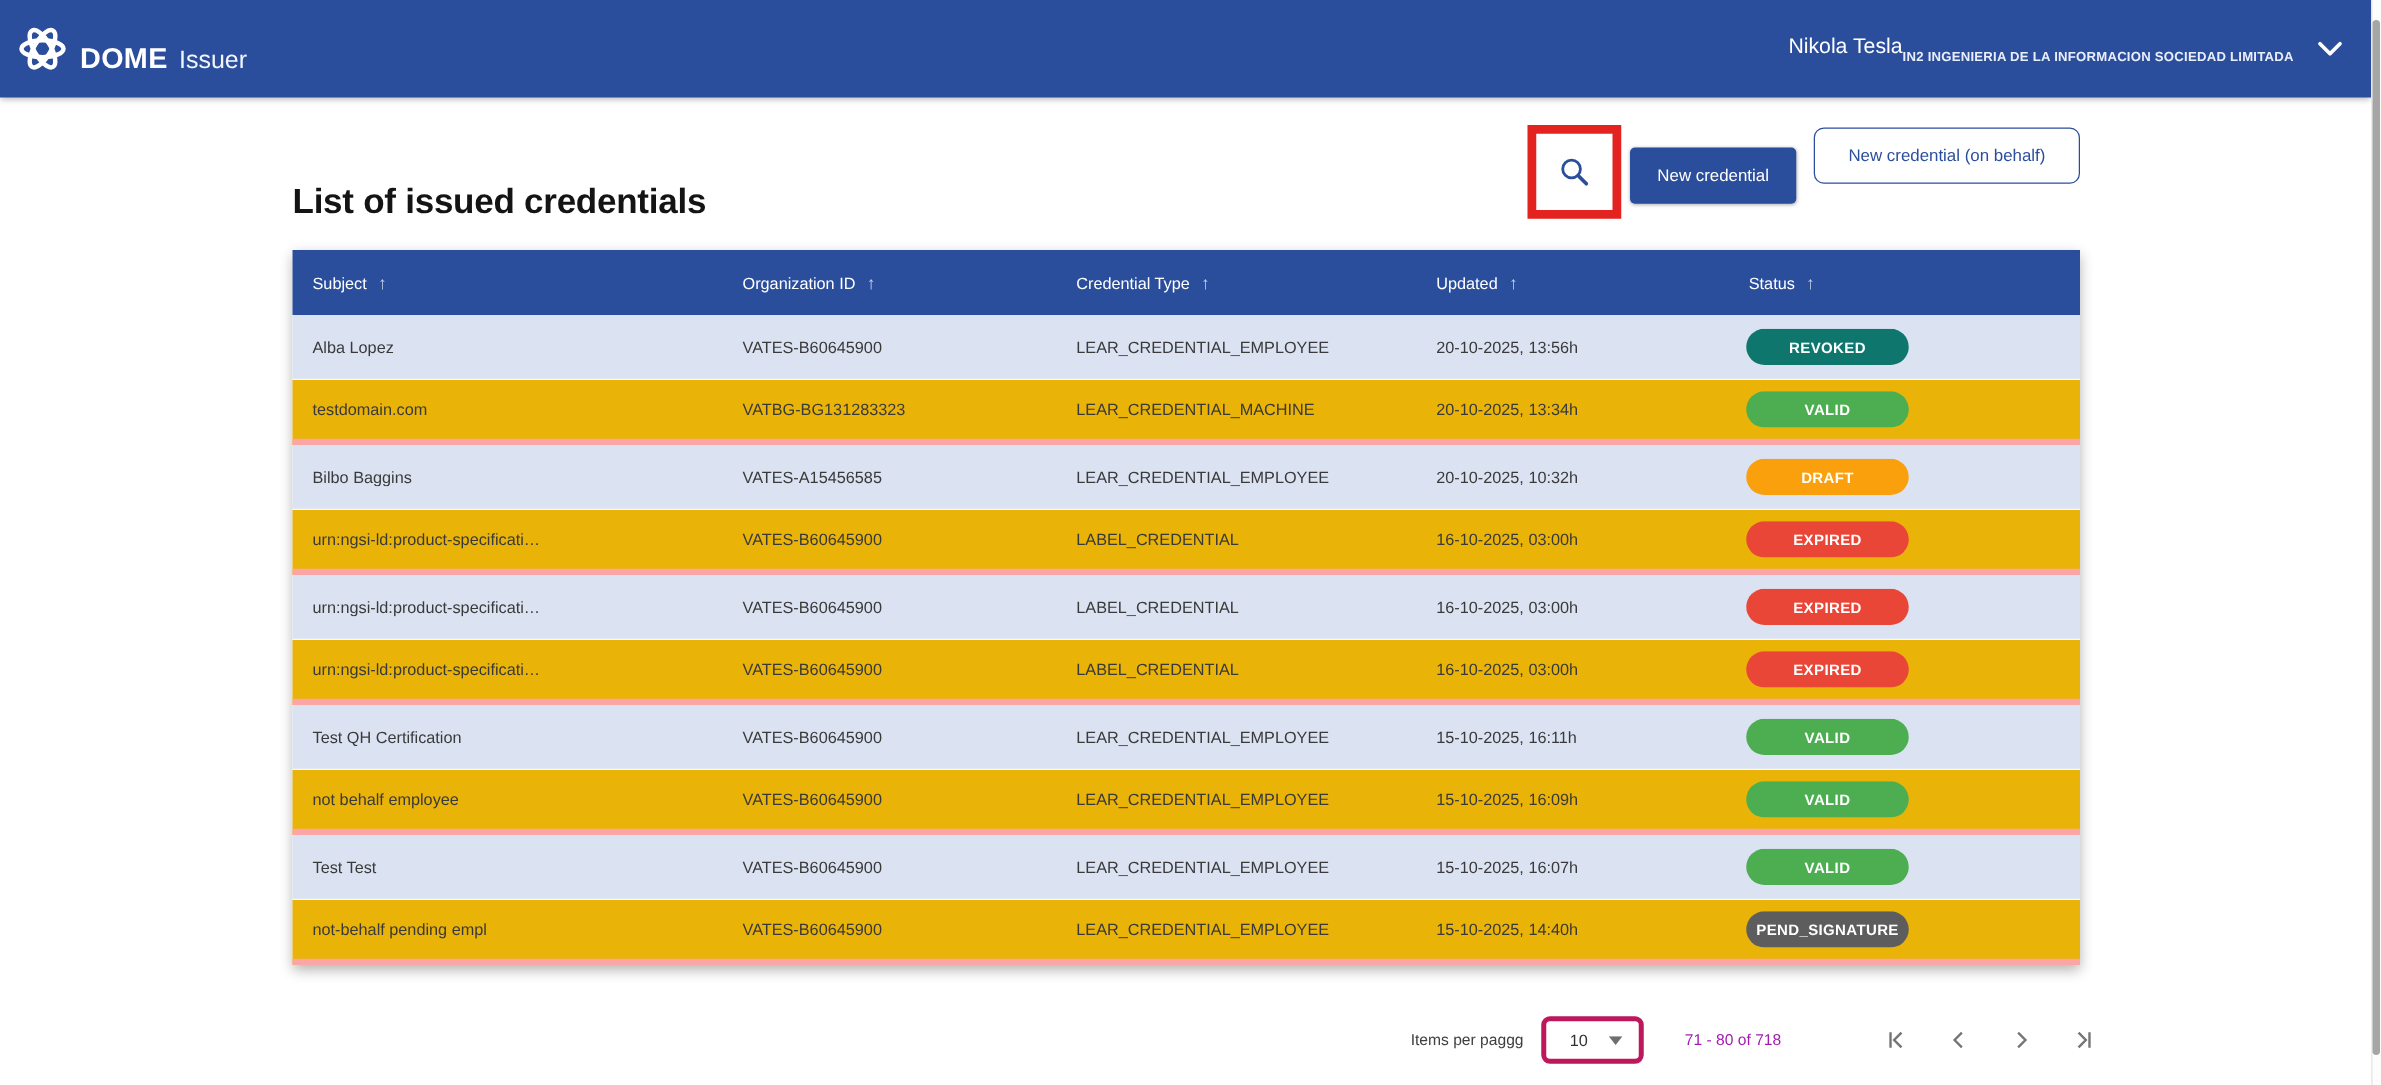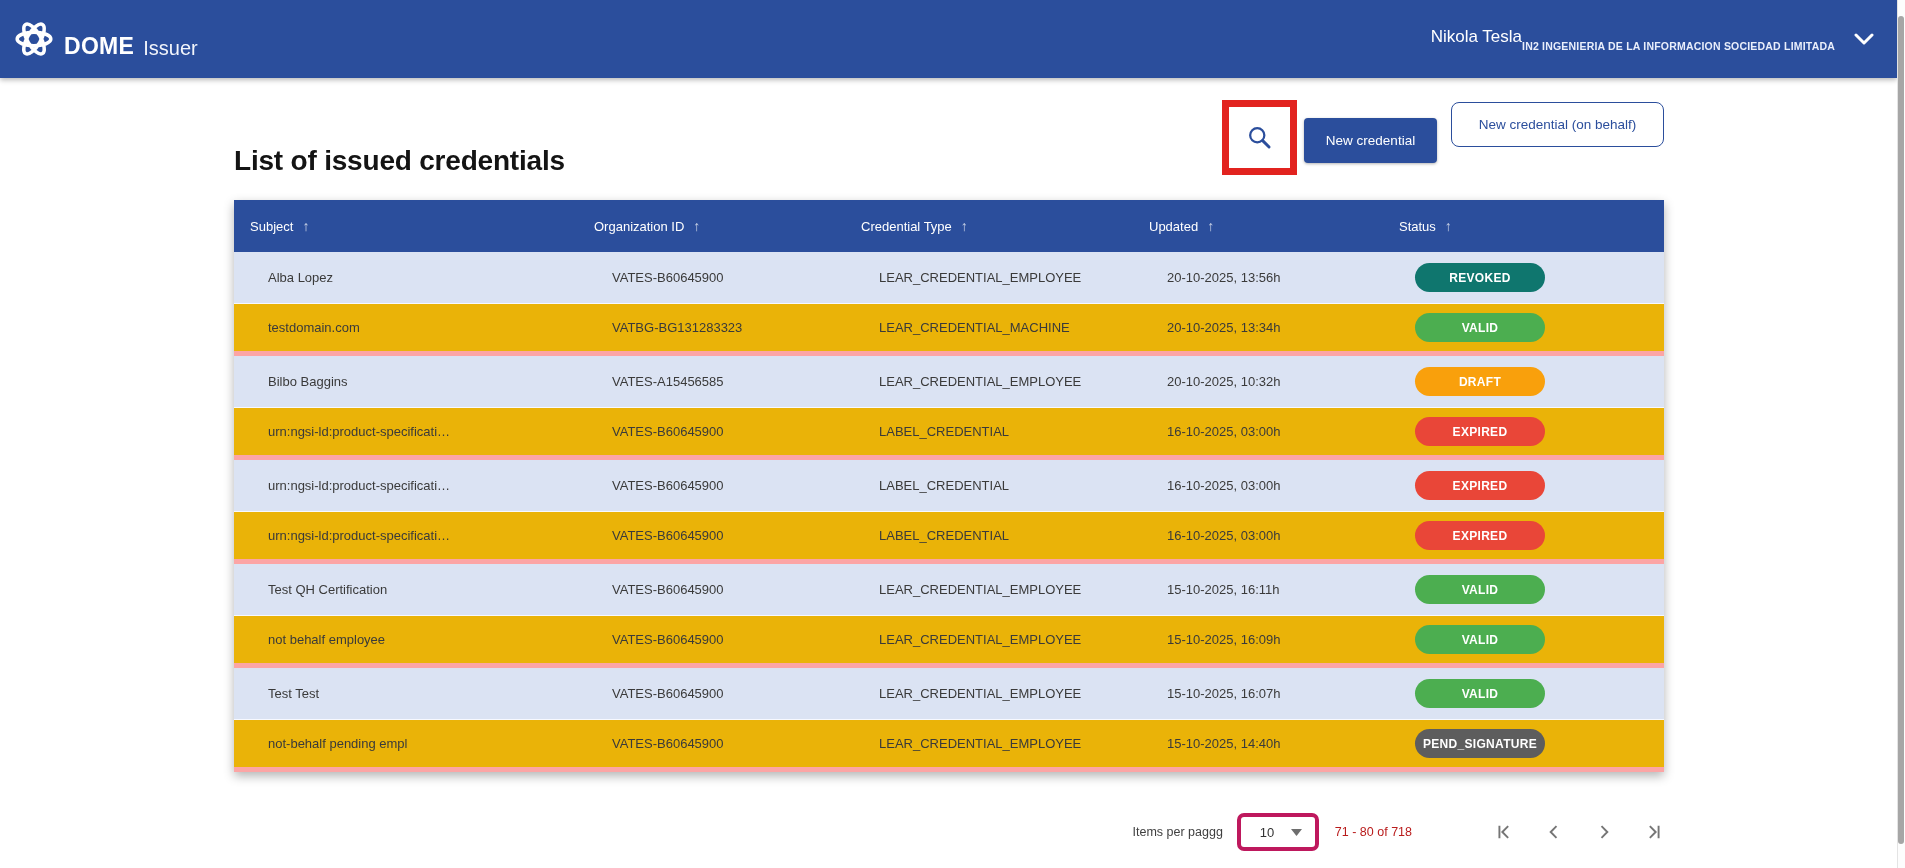--- a/index.html
+++ b/index.html
@@ -65,41 +65,41 @@
     padding-left:16px;color:#fff;font-size:13px;display:flex;align-items:center;cursor:pointer;
   }
   .sort{color:rgba(255,255,255,.75);font-size:14px;margin-left:9px;}
   .row{
     display:grid;grid-template-columns:344px 267px 288px 250px 1fr;
     height:52px;align-items:center;background:#eab308;border-bottom:5px solid #fca5a5;
   }
   .row:nth-child(odd){background:var(--row-alt);border-bottom:1px solid #f7f9ff;}
   .cell{
     padding-left:16px;font-size:13px;color:#3a3a3a;
-    white-space:nowrap;overflow:hidden;text-overflow:clip;margin-left:18px;
+    white-space:nowrap;overflow:hidden;text-overflow:clip;
   }
   .badge{
     width:130px;height:29px;margin-left:14px;border-radius:15px;
     display:flex;align-items:center;justify-content:center;
     color:#fff;font-weight:bold;font-size:12px;letter-spacing:.3px;
   }
 
   
   .pagination{
-    position:absolute;right:241px;top:806px;height:52px;
+    position:absolute;right:228px;top:806px;height:52px;
     display:flex;align-items:center;color:#4a4a4a;text-align:center;
   }
   .ipp-label{font-size:12.5px;color:#3f3f3f;}
   .page-size{
     margin-left:14px;width:82px;height:38px;border:4px solid #be185d;border-radius:7px;
     display:flex;align-items:center;background:#fff;cursor:pointer;
   }
   .page-size-value{font-size:13px;color:#333;margin-left:19px;}
   .caret{margin-left:auto;margin-right:13px;display:flex;}
-  .range-label{margin-left:16px;font-size:12.5px;color:#b91c1c;}
+  .range-label{margin-left:33px;font-size:12.5px;color:#a21caf;}
   .nav{display:flex;align-items:center;margin-left:52px;}
   .nav-btn{background:none;border:none;padding:0;margin-left:30px;cursor:pointer;display:flex;align-items:center;}
 
   
   .scrollbar{position:absolute;right:0;top:0;width:8px;height:868px;background:#fdfdfd;border-left:1px solid #e4e4e4;z-index:9;}
   .scroll-thumb{position:absolute;right:1px;top:16px;width:6px;height:828px;background:#a6a6a6;border-radius:3px;}
 </style>
 </head>
 <body>
 

